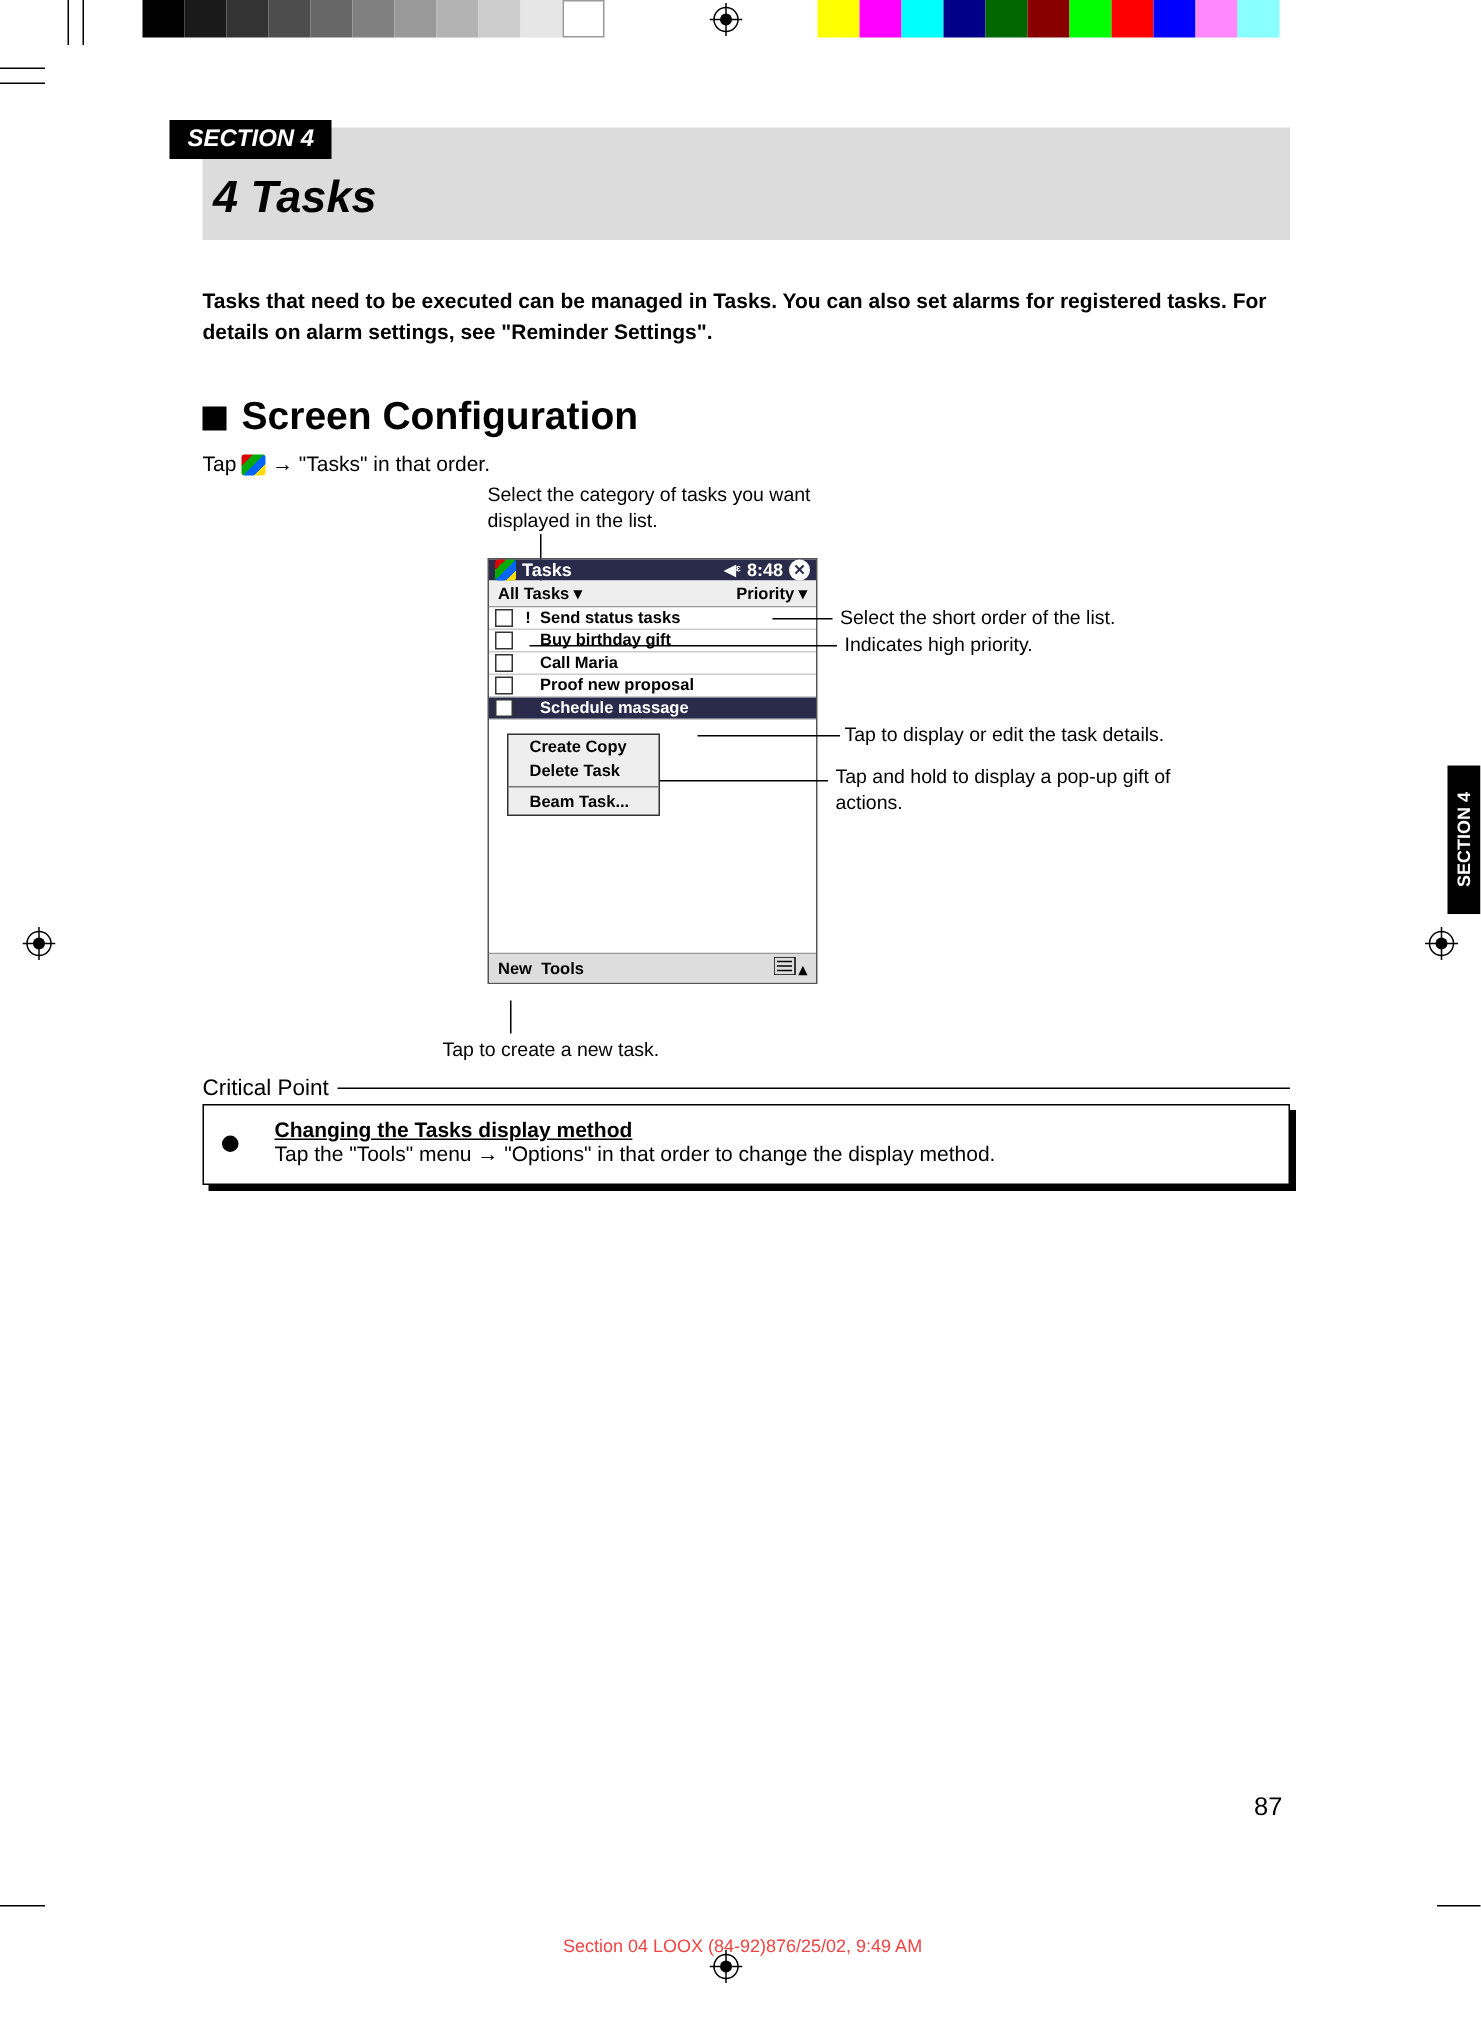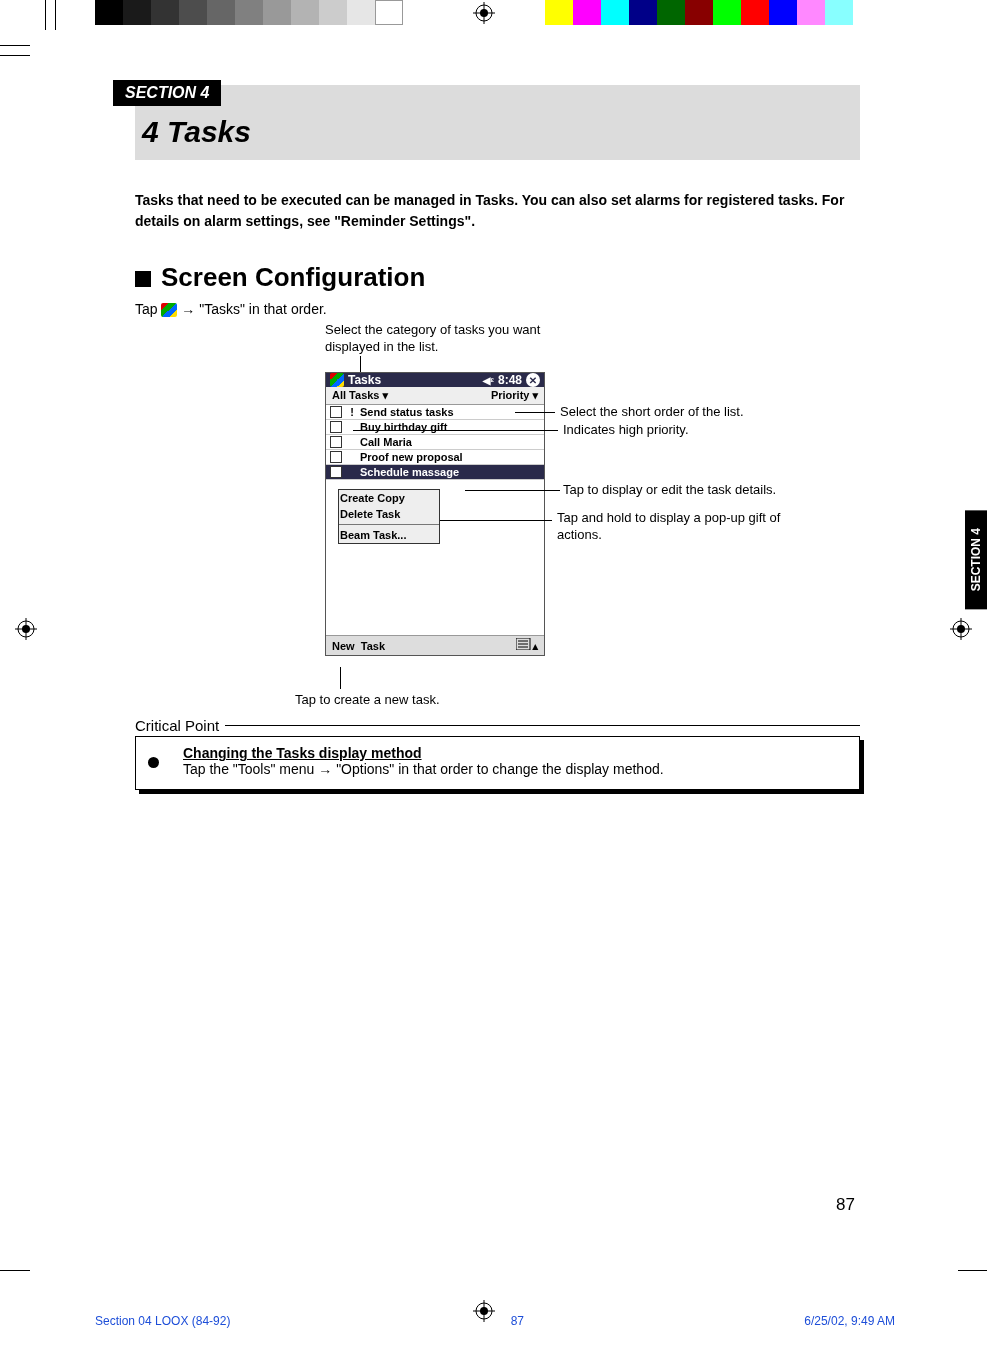--- a/index.html
+++ b/index.html
@@ -105,21 +105,21 @@
     justify-content:space-between;
     padding:2px 6px;
     border-bottom:1px solid #999;
   }
   .task-list { background:#fff; min-height:230px; font-size:11px; position:relative;}
   .task-row { display:flex; align-items:center; border-bottom:1px solid #ccc; padding:1px 4px; font-weight:bold;}
   .task-row.sel { background:#2a2a4a; color:#fff;}
   .cb { width:10px; height:10px; border:1px solid #333; margin-right:6px; background:#fff;}
   .pri { width:8px; display:inline-block; text-align:center; margin-right:4px;}
   .popup { position:absolute; left:12px; top:84px; background:#eee; border:1px solid #333; font-size:11px; font-weight:bold; width:100px; z-index:2;}
-  .popup div{ padding:2px 1px;}
+  .popup div{ padding:2px 14px;}
   .popup hr{ margin:2px 0; border:none; border-top:1px solid #777;}
   .bottombar { background:#ddd; border-top:1px solid #999; font-size:11px; font-weight:bold; padding:2px 6px; display:flex; justify-content:space-between; align-items:center;}
   .kbd-icon { width:16px; height:12px;}
   
   .diagram { position:relative; height:390px; margin-top:5px;}
   .ann { position:absolute; font-size:13px; line-height:1.25;}
   
   .lead { position:absolute; background:#000; }
   .lead-v { width:1px;}
   .lead-h { height:1px;}
@@ -145,23 +145,22 @@
     top:1195px;
     font-size:17px;
   }
   .footer {
     position:absolute;
     left:95px;
     top:1290px;
     width:800px;
     font-size:12px;
     display:flex;
-    justify-content:space-between;
-    color:#1d4ed8;
-    margin-top:24px;
+    justify-content:center;
+    color:#ef4444;
   }
   .start-icon { display:inline-block; width:16px; height:14px; vertical-align:middle; background:linear-gradient(135deg,#d00 0 25%,#0a0 25% 50%,#06f 50% 75%,#fd0 75% 100%); border-radius:2px;}
 </style>
 </head>
 <body>
 
 <div class="crop-v" style="left:45px; top:0; height:30px;"></div>
 <div class="crop-v" style="left:55px; top:0; height:30px;"></div>
 <div class="crop-h" style="left:0; top:45px; width:30px;"></div>
 <div class="crop-h" style="left:0; top:55px; width:30px;"></div>
@@ -294,21 +293,21 @@
           </div>
         <div class="popup">
           <div>Create Copy</div>
           <div>Delete Task</div>
           <hr>
           <div>Beam Task...</div>
         </div>
       </div>
       <div class="bottombar">
         <span>
-          <span>New</span>&nbsp;&nbsp;<span>Task</span>
+          <span>New</span>&nbsp;&nbsp;<span>Tools</span>
         </span>
         <span>
           <svg class="kbd-icon" viewBox="0 0 16 12">
               <rect x="0" y="0" width="14" height="12" fill="none" stroke="#000"></rect>
               <line x1="2" y1="3" x2="12" y2="3" stroke="#000"></line>
               <line x1="2" y1="6" x2="12" y2="6" stroke="#000"></line>
               <line x1="2" y1="9" x2="12" y2="9" stroke="#000"></line>
             </svg>▴
         </span>
       </div>

